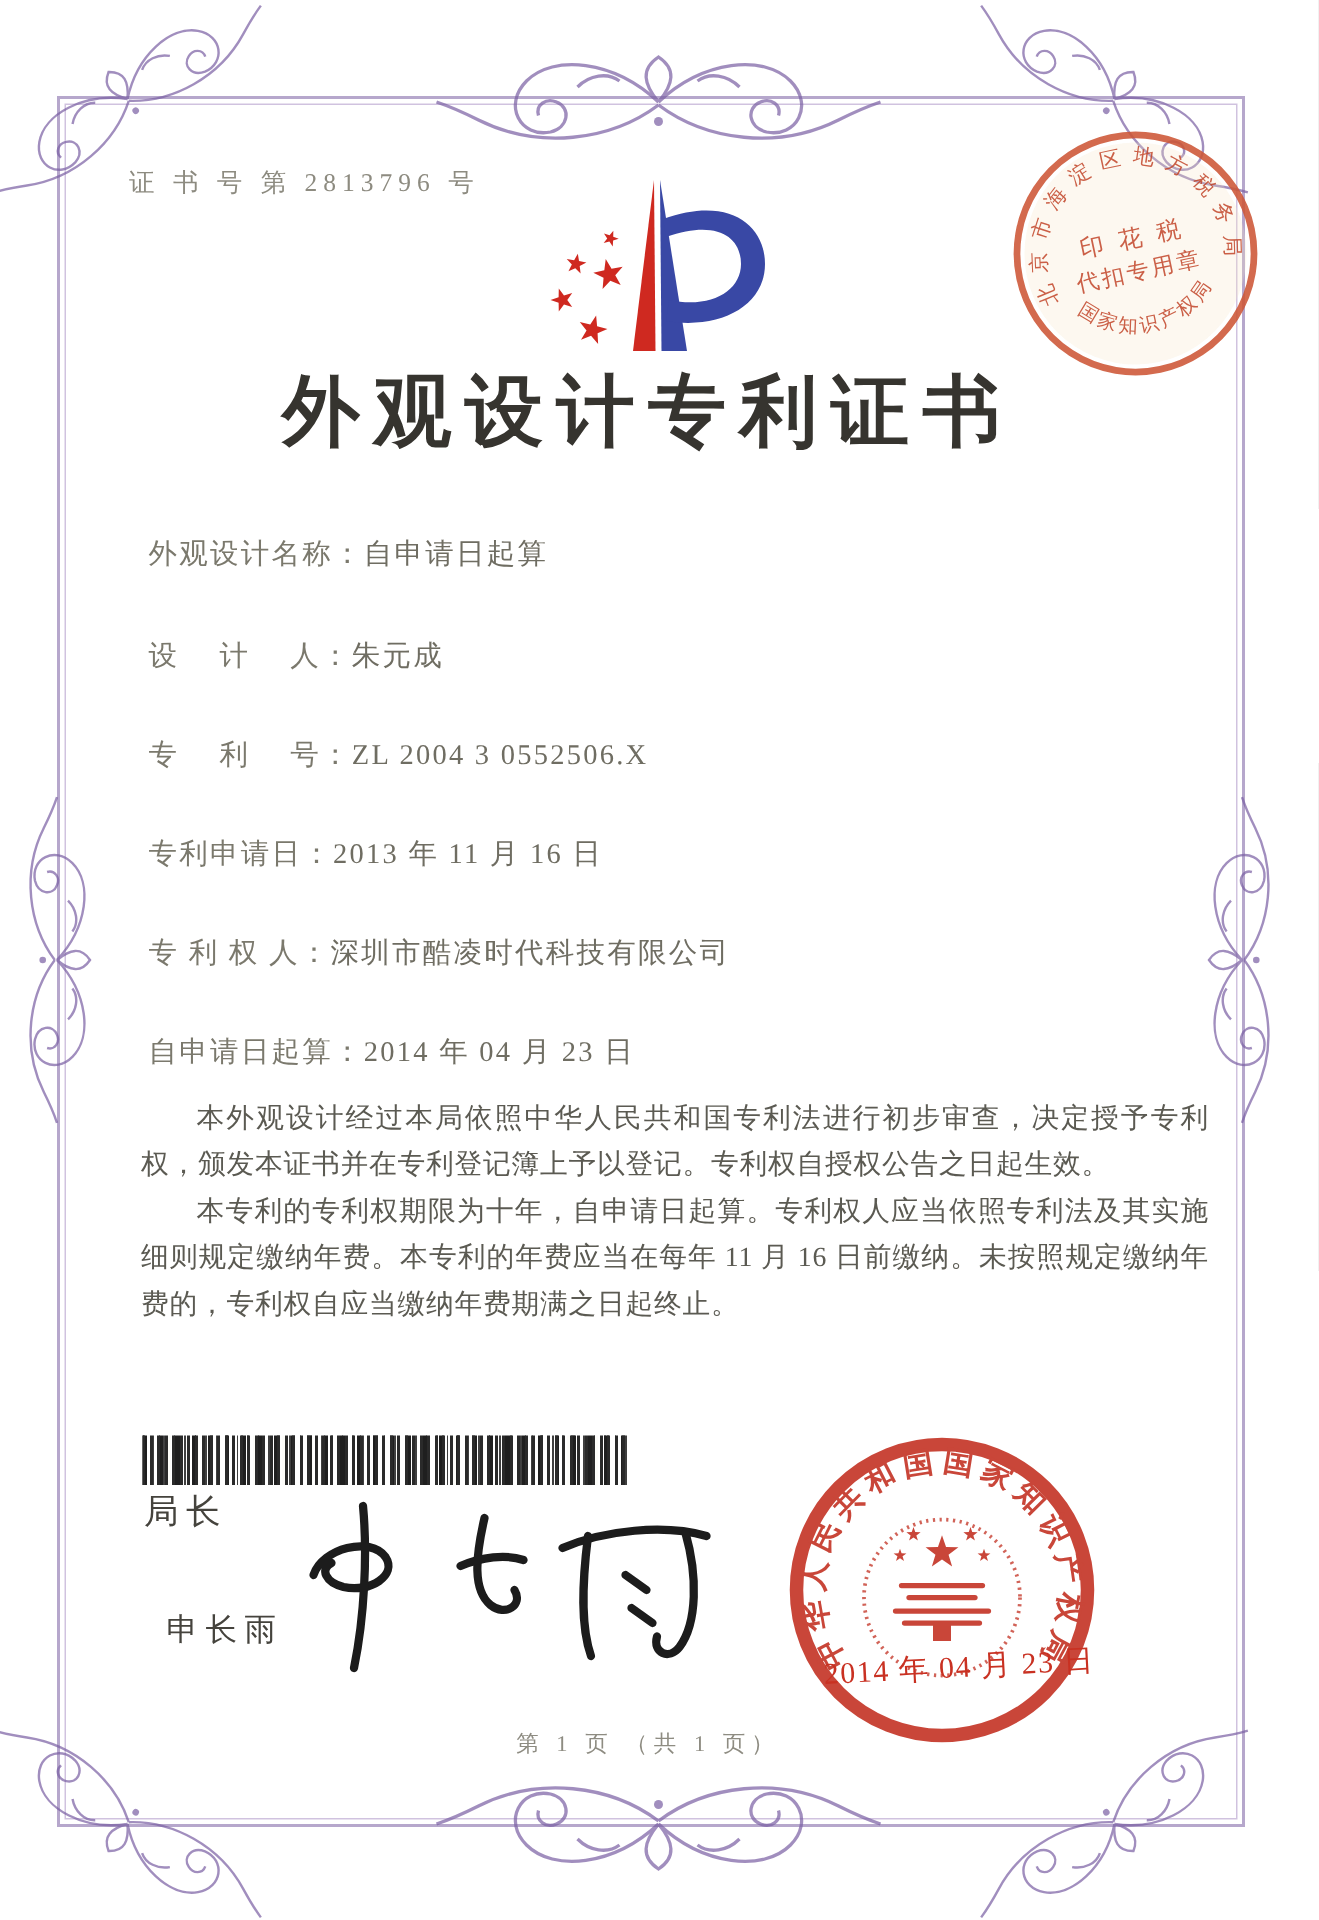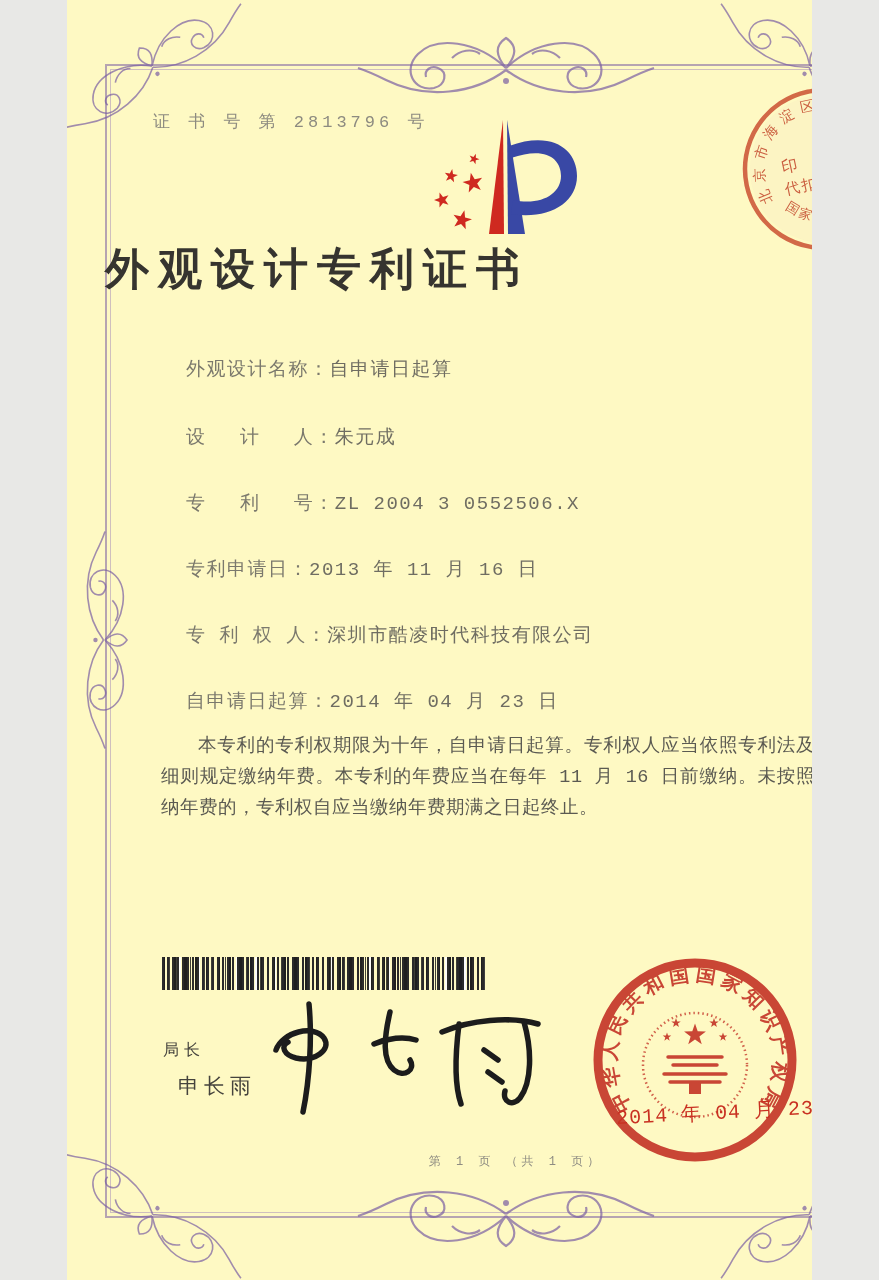--- a/index.html
+++ b/index.html
@@ -1,19 +1,19 @@
 <!DOCTYPE html>
 <html><head>
 <meta charset="utf-8">
 <style>
   html,body{margin:0;padding:0;background:#e8e8e6;}
   .page{
-    position:relative;width:745px;height:1280px;margin:0 auto;
-    background:#fef9c3;overflow:hidden;
-    font-family:Liberation Mono, monospace;
+    position:relative;width:879px;height:1280px;margin:0 auto;
+    background:#ffffff;overflow:hidden;
+    font-family:Liberation Serif, serif;
   }
   
   .frame{
     position:absolute;left:38px;top:64px;width:788px;height:1150px;
     border:2px solid rgba(122,95,163,.55);
   }
   .frame::before{
     content:"";position:absolute;inset:3px;
     border:1px solid rgba(150,120,185,.45);
   }
@@ -26,59 +26,59 @@
   .flr-br{left:633px;top:1176px;width:220px;height:80px;transform:scale(-1,-1) rotate(-35deg);}
   .flr-lm{left:-72px;top:600px;width:220px;height:80px;transform:rotate(90deg);}
   .flr-rm{left:718px;top:600px;width:220px;height:80px;transform:rotate(-90deg);}
   
   .cert-no{
     position:absolute;left:86px;top:110px;
     font-size:17px;color:#8d8b80;letter-spacing:4px;
   }
   .logo{position:absolute;left:338px;top:116px;width:220px;height:130px;}
   .title{
-    position:absolute;left:38px;top:240px;width:788px;text-align:left;
-    font-size:44px;font-weight:600;color:#36342f;letter-spacing:9px;
+    position:absolute;left:38px;top:240px;width:788px;text-align:center;
+    font-size:52px;font-weight:600;color:#36342f;letter-spacing:9px;
   }
   .fields{position:absolute;left:99px;top:356px;width:700px;font-size:19px;}
   .field{position:absolute;left:0;white-space:nowrap;letter-spacing:1.5px;}
-  .field .lbl{color:#7b796d;margin-left:20px;}
+  .field .lbl{color:#7b796d;}
   .field .val{color:#6f6d62;}
   .f0{top:0;}.f1{top:68px;text-align:right;}.f2{top:134px;}.f3{top:200px;}.f4{top:266px;}.f5{top:332px;}
   .paras{
     position:absolute;left:94px;top:731px;width:712px;
     font-size:18.5px;line-height:31px;color:#5b5a52;text-align:justify;
   }
   .paras p{margin:0;text-indent:2em;letter-spacing:0.5px;}
   
   .barcode{
     position:absolute;left:95px;top:957px;width:325px;height:33px;
     background:
       repeating-linear-gradient(90deg,#2a2a2a 0 2px,transparent 2px 5px),
       repeating-linear-gradient(90deg,#1f1f1f 0 3px,transparent 3px 11px),
       repeating-linear-gradient(90deg,rgba(30,30,30,.85) 0 1px,transparent 1px 7px),
       repeating-linear-gradient(90deg,transparent 0 17px,#fcfcf9 17px 19px);
   }
   
-  .signer-title{position:absolute;left:96px;top:1040px;font-size:16px;color:#45433d;letter-spacing:5px;}
+  .signer-title{position:absolute;left:96px;top:992px;font-size:23px;color:#45433d;letter-spacing:5px;}
   .signer-name{position:absolute;left:96px;top:1072px;font-size:21px;color:#45433d;letter-spacing:5px;margin-left:15px;}
   .signature{position:absolute;left:195px;top:998px;width:290px;height:118px;}
   
   .seal{position:absolute;left:521px;top:953px;width:214px;height:214px;opacity:.93;}
   .seal-date{
     position:absolute;left:549px;top:1098px;z-index:5;
     font-size:20px;color:#c93122;letter-spacing:1px;transform:rotate(-3deg);
     white-space:nowrap;
   }
   
   .stamp{position:absolute;left:668px;top:80px;width:178px;height:178px;transform:rotate(-12deg);opacity:.88;}
   
   .footer{
     position:absolute;left:38px;top:1153px;width:788px;text-align:center;
-    font-size:12px;color:#8e8c82;letter-spacing:4px;margin-left:17px;
+    font-size:15px;color:#8e8c82;letter-spacing:4px;
   }
 </style>
 </head>
 <body>
 
 <div class="page">
 
   <svg width="0" height="0" style="position:absolute">
     <defs>
       <path id="star5" d="M0,-10 L2.35,-3.24 L9.51,-3.09 L3.8,1.24 L5.88,8.09 L0,4 L-5.88,8.09 L-3.8,1.24 L-9.51,-3.09 L-2.35,-3.24 Z"></path>
@@ -142,20 +142,21 @@
   <div class="fields">
     <div class="field f0"><span class="lbl">外观设计名称：</span><span class="val">自申请日起算</span></div>
     <div class="field f1"><span class="lbl">设　 计　 人：</span><span class="val">朱元成</span></div>
     <div class="field f2"><span class="lbl">专　 利　 号：</span><span class="val">ZL 2004 3 0552506.X</span></div>
     <div class="field f3"><span class="lbl">专利申请日：</span><span class="val">2013 年 11 月 16 日</span></div>
     <div class="field f4"><span class="lbl">专 利 权 人：</span><span class="val">深圳市酷凌时代科技有限公司</span></div>
     <div class="field f5"><span class="lbl">自申请日起算：</span><span class="val">2014 年 04 月 23 日</span></div>
   </div>
 
   <div class="paras">
+    <p>本外观设计经过本局依照中华人民共和国专利法进行初步审查，决定授予专利权，颁发本证书并在专利登记簿上予以登记。专利权自授权公告之日起生效。</p>
     <p>本专利的专利权期限为十年，自申请日起算。专利权人应当依照专利法及其实施细则规定缴纳年费。本专利的年费应当在每年 11 月 16 日前缴纳。未按照规定缴纳年费的，专利权自应当缴纳年费期满之日起终止。</p>
   </div>
 
   <div class="barcode"></div>
 
   <div class="signer-title">局长</div>
   <div class="signer-name">申长雨</div>
   <svg class="signature" viewBox="0 0 290 118">
     <g fill="none" stroke="#1c1c1c" stroke-width="5.5" stroke-linecap="round" stroke-linejoin="round">
       <path d="M14,52 C20,34 52,26 62,40 C70,52 52,64 34,60 C22,57 18,48 26,44"></path>

